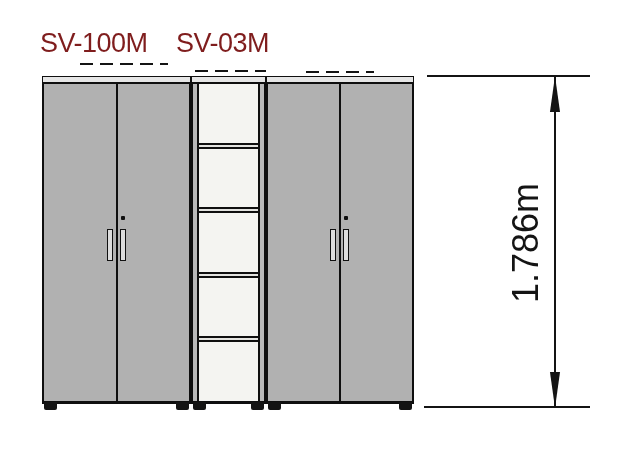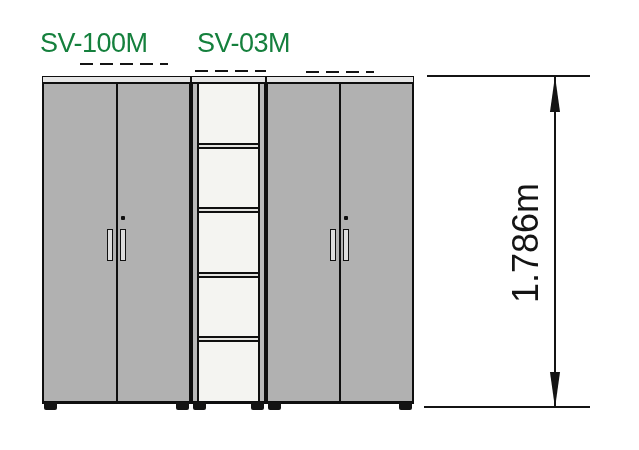--- a/index.html
+++ b/index.html
@@ -4,21 +4,21 @@
 <style>
   html,body { margin:0; padding:0; background:#ffffff; }
   #stage {
     position:relative; width:639px; height:450px; background:#ffffff;
     font-family:"Liberation Sans", sans-serif; color:#111; overflow:hidden;
   }
 
   
   .unit-label {
     position:absolute; font-size:27px; letter-spacing:-0.5px;
-    color:#15803d; white-space:nowrap; line-height:1;
+    color:#7f1d1d; white-space:nowrap; line-height:1;
   }
   .leader {
     position:absolute; height:2px;
     background:repeating-linear-gradient(90deg,#141414 0 13px,transparent 13px 20px);
   }
 
   
   .unit { position:absolute; top:76px; }
   .rail {
     height:5px; background:#e6e6e6;
@@ -73,21 +73,21 @@
     transform:translate(-50%,-50%) rotate(-90deg);
     font-size:36px; white-space:nowrap; color:#141414; line-height:1;
   }
 </style>
 </head>
 <body>
 
 <div id="stage">
 
   <div class="unit-label" style="left:40px; top:30px;">SV-100M</div>
-  <div class="unit-label" style="left:176px; top:30px;margin-left:21px;">SV-03M</div>
+  <div class="unit-label" style="left:176px; top:30px;">SV-03M</div>
 
   <div class="leader" style="left:80px; top:63px; width:88px;"></div>
   <div class="leader" style="left:195px; top:70px; width:71px;"></div>
   <div class="leader" style="left:306px; top:71px; width:68px;"></div>
 
   <div class="unit" style="left:42px; width:149px;">
     <div class="rail"></div>
     <div class="body">
       <div class="door-split"></div>
       <div class="handle hl"></div>

